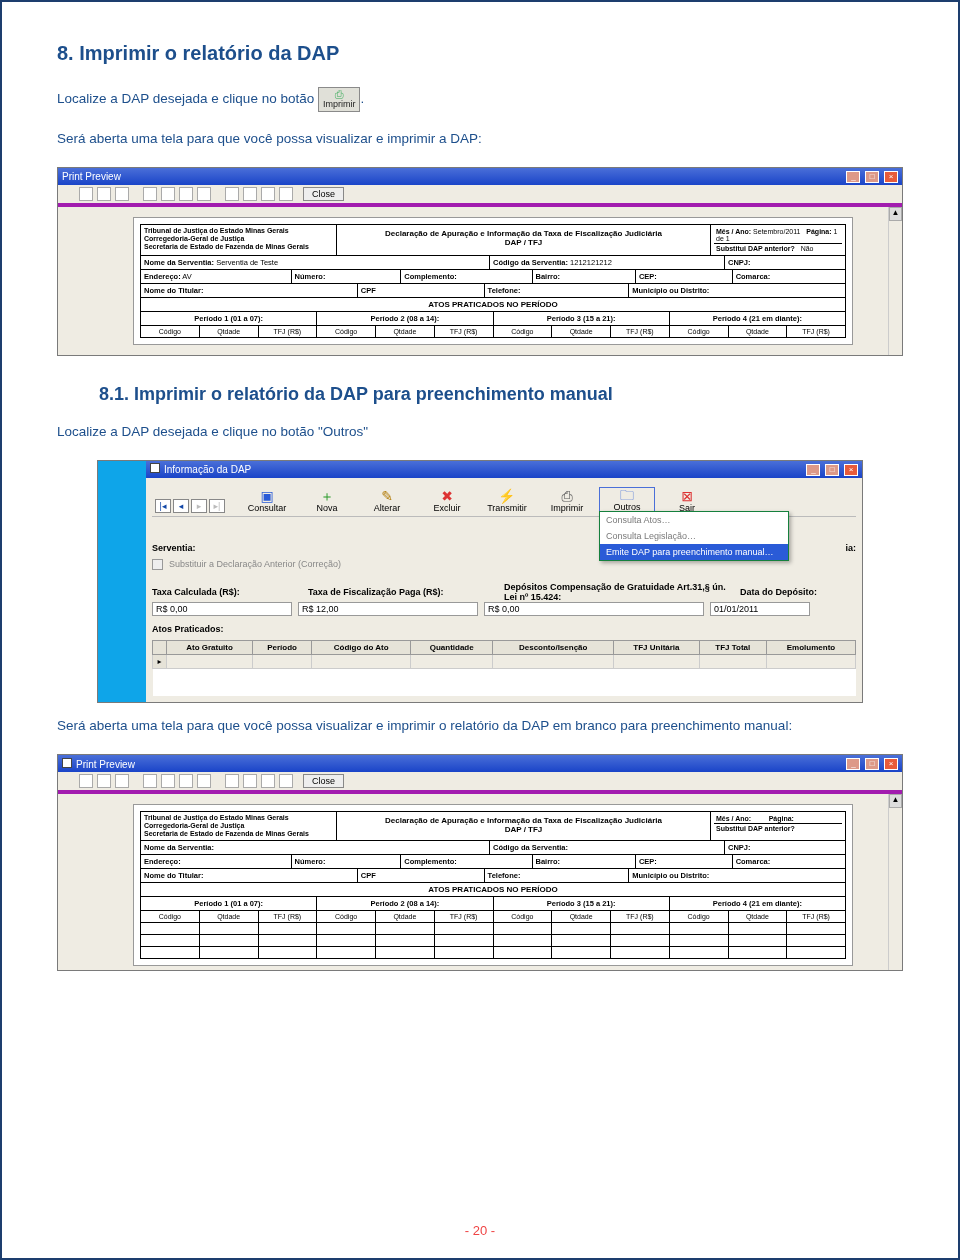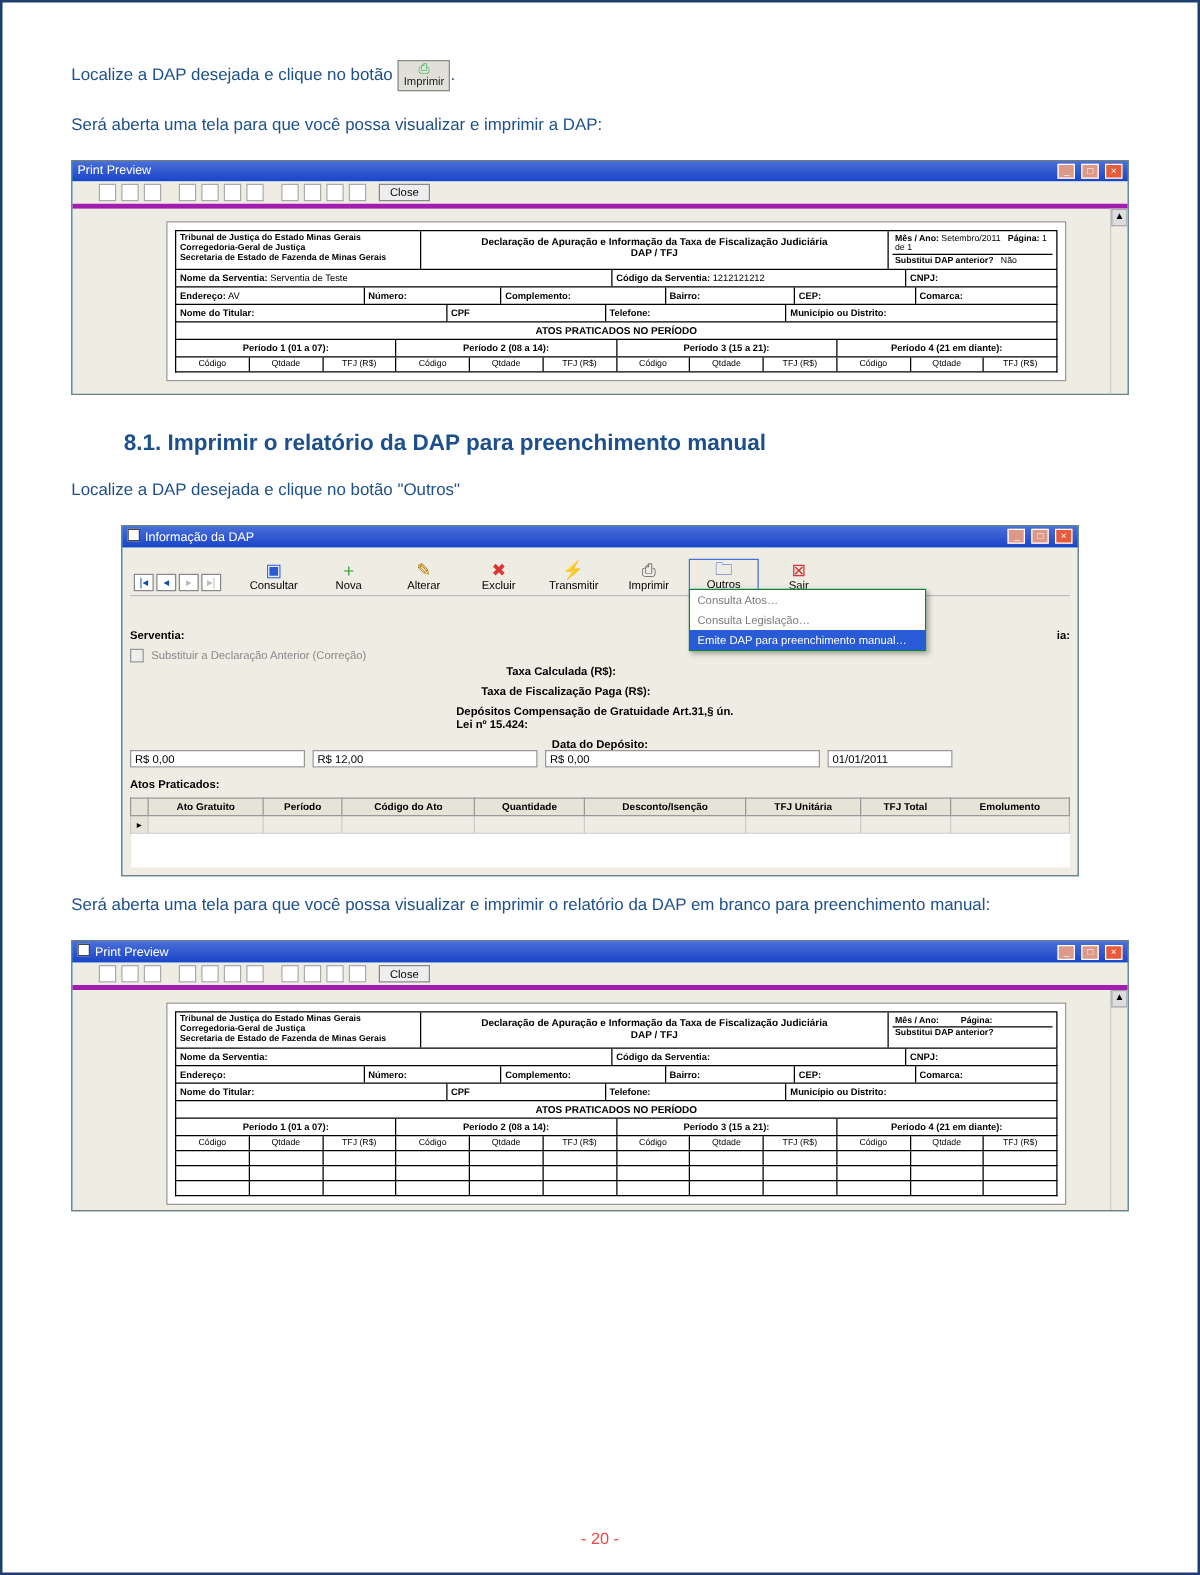--- a/index.html
+++ b/index.html
@@ -160,20 +160,21 @@
     text-align:center;
     font-size:13px;
     color:#ef4444;
   }
 </style>
 </head>
 <body>
 
 <div class="page">
 
+  <h2 class="section-title">8. Imprimir o relatório da DAP</h2>
 
   <p class="bodytext">
     <span>Localize a DAP desejada e clique no botão </span>
     <span class="btn-imprimir-inline">
       <span class="icn">⎙</span>
       <span>Imprimir</span>
     </span><span>.</span>
   </p>
 
   <p class="bodytext">Será aberta uma tela para que você possa visualizar e imprimir a DAP:</p>
@@ -265,21 +266,21 @@
       </div>
       <div class="scrollbar-stub">
         <div class="arrow">▲</div>
       </div>
     </div>
   </div>
 
   <h3 class="subsection-title">8.1.    Imprimir o relatório da DAP para preenchimento manual</h3>
   <p class="bodytext">Localize a DAP desejada e clique no botão "Outros"</p>
 
-  <div class="screenshot" style="margin-left:40px;margin-right:40px;">
+  <div class="screenshot" style="margin-left:40px;margin-right:40px;padding-left:48px;">
     <div class="titlebar">
       <span><span style="display:inline-block;width:10px;height:10px;background:#fff;border:1px solid #444;margin-right:4px;"></span><span>Informação da DAP</span></span>
       <span class="winbtns">
         <span>_</span>
         <span>□</span>
         <span class="close">×</span>
       </span>
     </div>
     <div class="formbody">
       <div class="toolbar-form">
@@ -333,21 +334,21 @@
       <div class="field-line" style="margin-top:26px;">
         <label>Serventia:</label>
         <span style="flex:1"></span>
         <label>ia:</label>
       </div>
       <div class="field-line">
         <span style="display:inline-block;width:11px;height:11px;border:1px solid #999;background:#eee;"></span>
         <span style="color:#888">Substituir a Declaração Anterior (Correção)</span>
       </div>
 
-      <div class="field-line" style="margin-top:2px;flex-direction:column;">
+      <div class="field-line" style="margin-top:12px;">
         <div style="width:150px"><label>Taxa Calculada (R$):</label></div>
         <div style="width:190px"><label>Taxa de Fiscalização Paga (R$):</label></div>
         <div style="width:230px"><label>Depósitos Compensação de Gratuidade Art.31,§ ún. Lei nº 15.424:</label></div>
         <div><label>Data do Depósito:</label></div>
       </div>
       <div class="field-line" style="margin-top:0;">
         <input style="width: 140px;" value="R$ 0,00">
         <input style="width: 180px;" value="R$ 12,00">
         <input style="width: 220px;" value="R$ 0,00">
         <input style="width: 100px;" value="01/01/2011">

